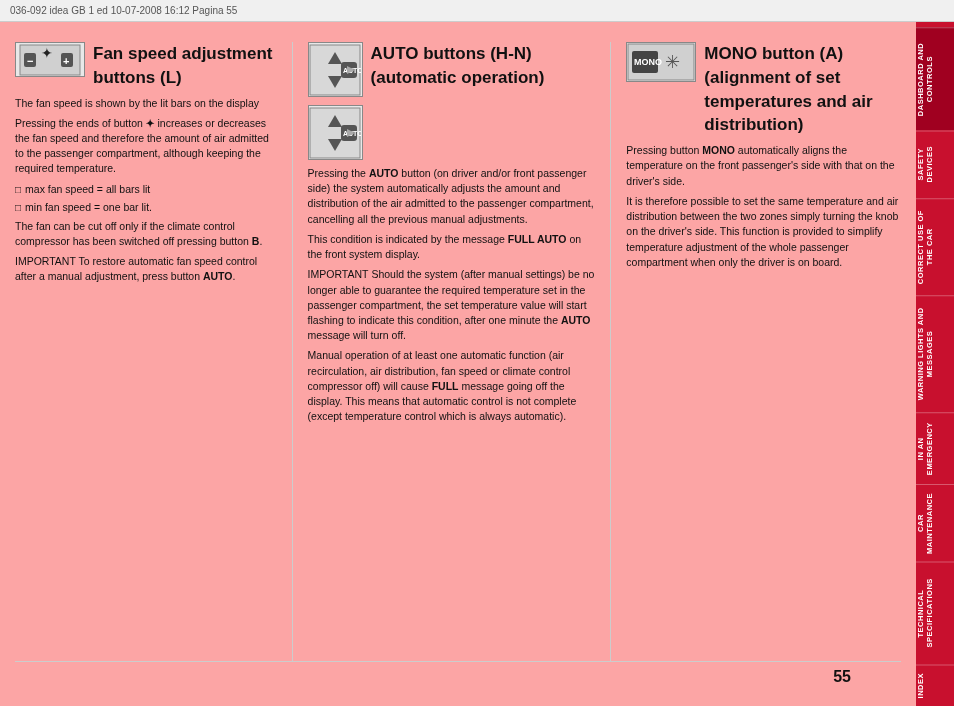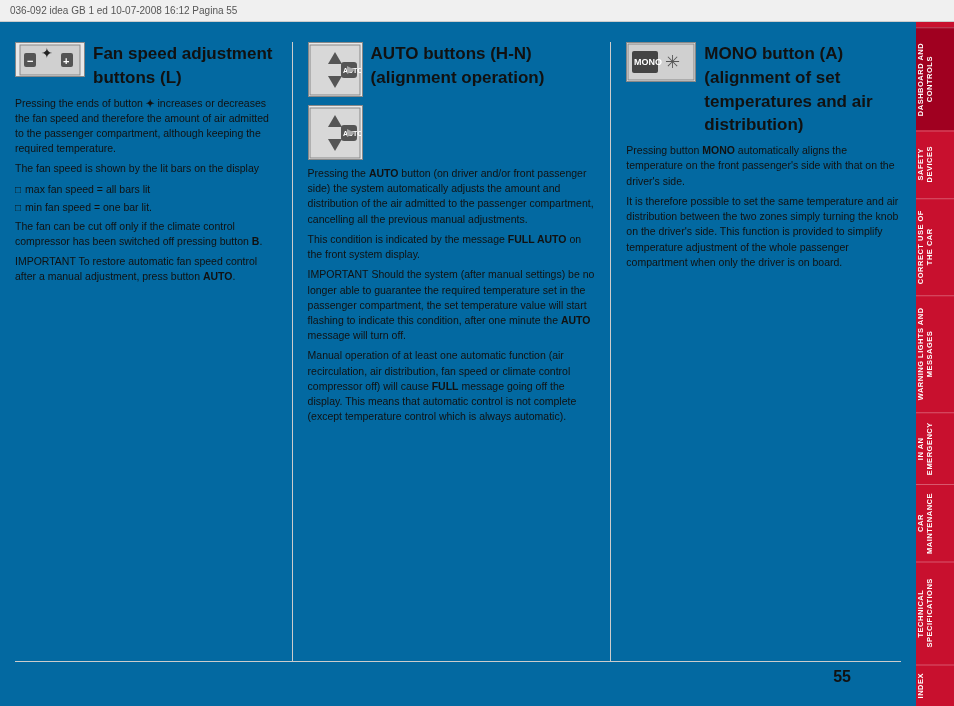--- a/index.html
+++ b/index.html
@@ -9,21 +9,21 @@
       background: #fff;
       width: 954px;
       height: 706px;
       overflow: hidden;
       position: relative;
     }
 
     .page-container {
       width: 954px;
       height: 706px;
-      background: #0369a1;
+      background: #fca5a5;
       display: flex;
       flex-direction: column;
     }
 
     .top-bar {
       height: 22px;
       background: #f0f0f0;
       border-bottom: 1px solid #ccc;
       display: flex;
       align-items: center;
@@ -216,22 +216,22 @@
                 <text x="22" y="14" font-size="14" fill="#222">✦</text>
                 <rect x="42" y="9" width="12" height="14" fill="#555" rx="2"></rect>
                 <text x="44" y="21" font-size="11" fill="#fff" font-weight="bold">+</text>
                 <text x="8" y="21" font-size="11" fill="#fff" font-weight="bold">−</text>
               </svg>
             </div>
             <div class="section-title">Fan speed adjustment buttons (L)</div>
           </div>
 
           <div class="body-text">
+            <p>The fan speed is shown by the lit bars on the display</p>
             <p>Pressing the ends of but­ton <b>✦</b> increases or de­creases the fan speed and therefore the amount of air admitted to the passenger compartment, although keeping the required temperature.</p>
-            <p>The fan speed is shown by the lit bars on the display</p>
             <div class="checkbox-item">
               <span class="checkbox-sym">□</span>
               <span>max fan speed = all bars lit</span>
             </div>
             <div class="checkbox-item">
               <span class="checkbox-sym">□</span>
               <span>min fan speed = one bar lit.</span>
             </div>
             <p>The fan can be cut off only if the climate control compressor has been switched off pressing button <b>B</b>.</p>
             <p><span class="important-label">IMPORTANT</span> To restore automatic fan speed control after a manual adjustment, press button <b>AUTO</b>.</p>
@@ -263,21 +263,21 @@
                 <svg width="52" height="52" viewBox="0 0 52 52">
                   <rect x="1" y="1" width="50" height="50" fill="#d8d8d8" stroke="#888" stroke-width="1"></rect>
                   <polygon points="26,8 33,20 19,20" fill="#555"></polygon>
                   <polygon points="26,44 33,32 19,32" fill="#555"></polygon>
                   <rect x="32" y="18" width="16" height="16" rx="3" fill="#555"></rect>
                   <text x="34" y="29" font-size="7" fill="#fff" font-weight="bold">AUTO</text>
                   <polygon points="38,22 46,26 38,30" fill="#aaa"></polygon>
                 </svg>
               </div>
             </div>
-            <div class="section-title">AUTO buttons (H-N) (alignment operation)</div>
+            <div class="section-title">AUTO buttons (H-N) (automatic operation)</div>
           </div>
 
           <div class="body-text">
             <p>Pressing the <b>AUTO</b> button (on driver and/or front passenger side) the system automatically ad­justs the amount and distribution of the air ad­mitted to the passenger compartment, cancelling all the previous manual adjustments.</p>
             <p>This condition is indicated by the message <b>FULL AUTO</b> on the front system dis­play.</p>
             <p><span class="important-label">IMPORTANT</span> Should the system (after manual settings) be no longer able to guar­antee the required temperature set in the passenger compartment, the set temper­ature value will start flashing to indicate this condition, after one minute the <b>AU­TO</b> message will turn off.</p>
             <p>Manual operation of at least one automatic function (air recirculation, air distribution, fan speed or climate control compressor off) will cause <b>FULL</b> message going off the display. This means that automatic control is not complete (except temperature con­trol which is always automatic).</p>
           </div>
         </div>
 

